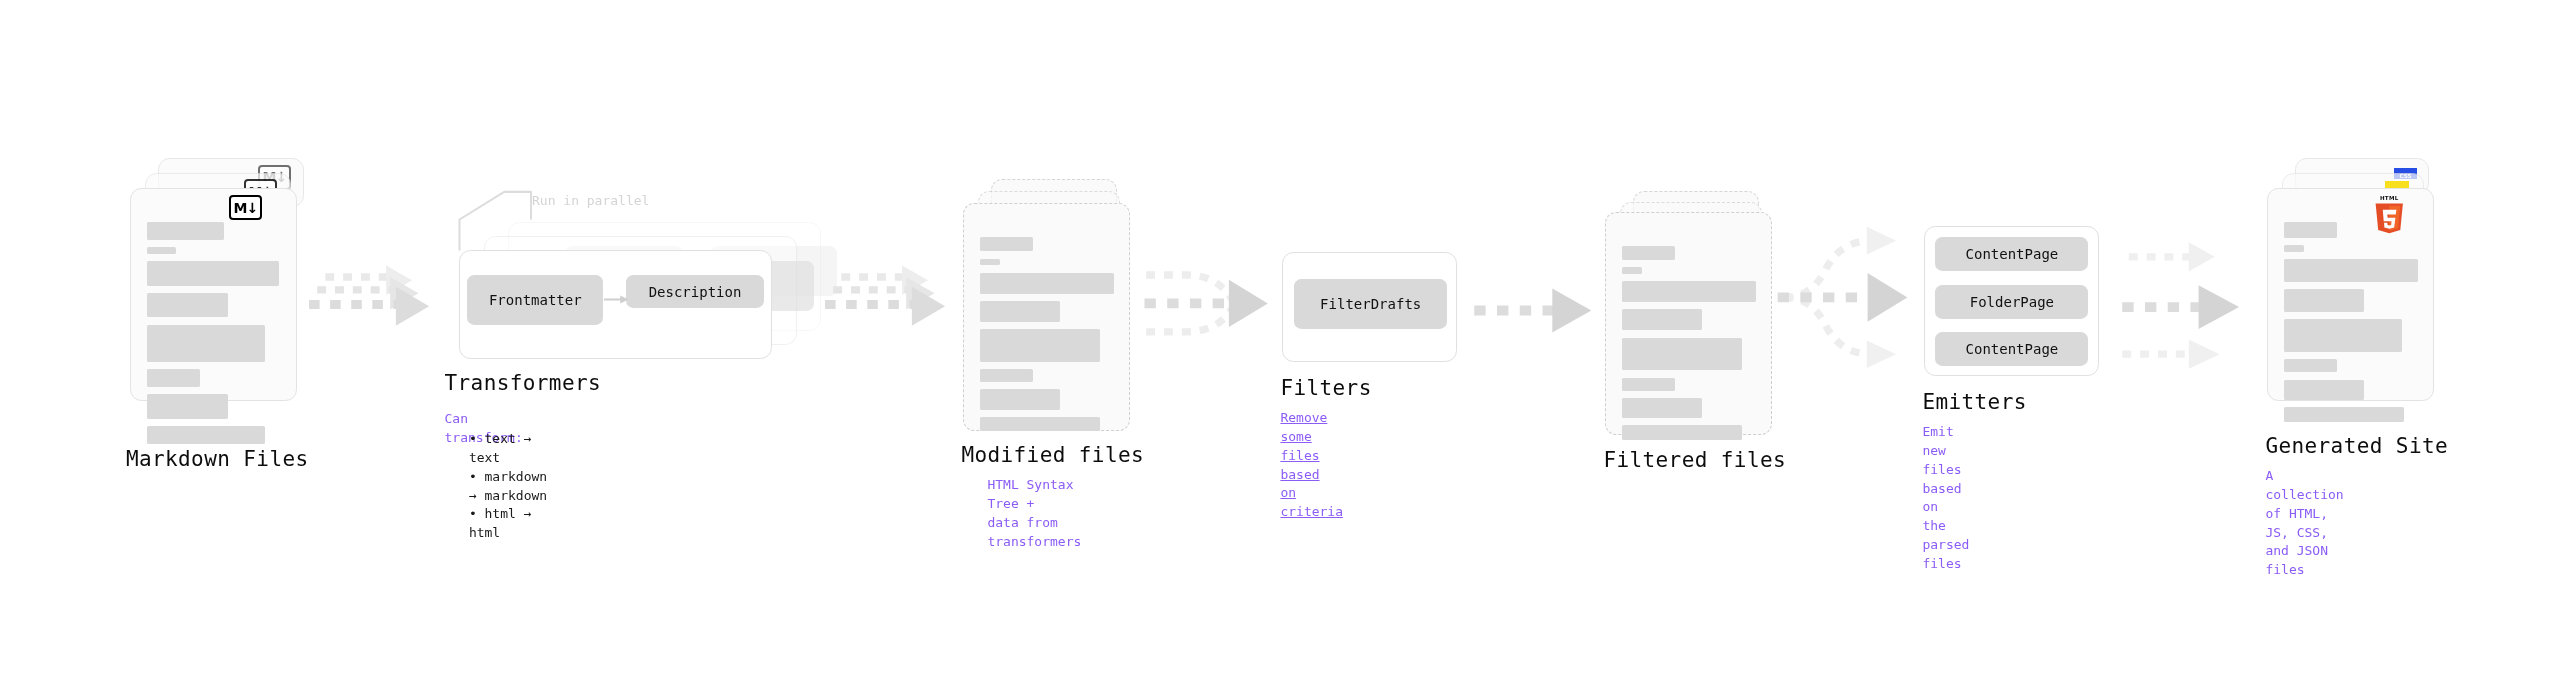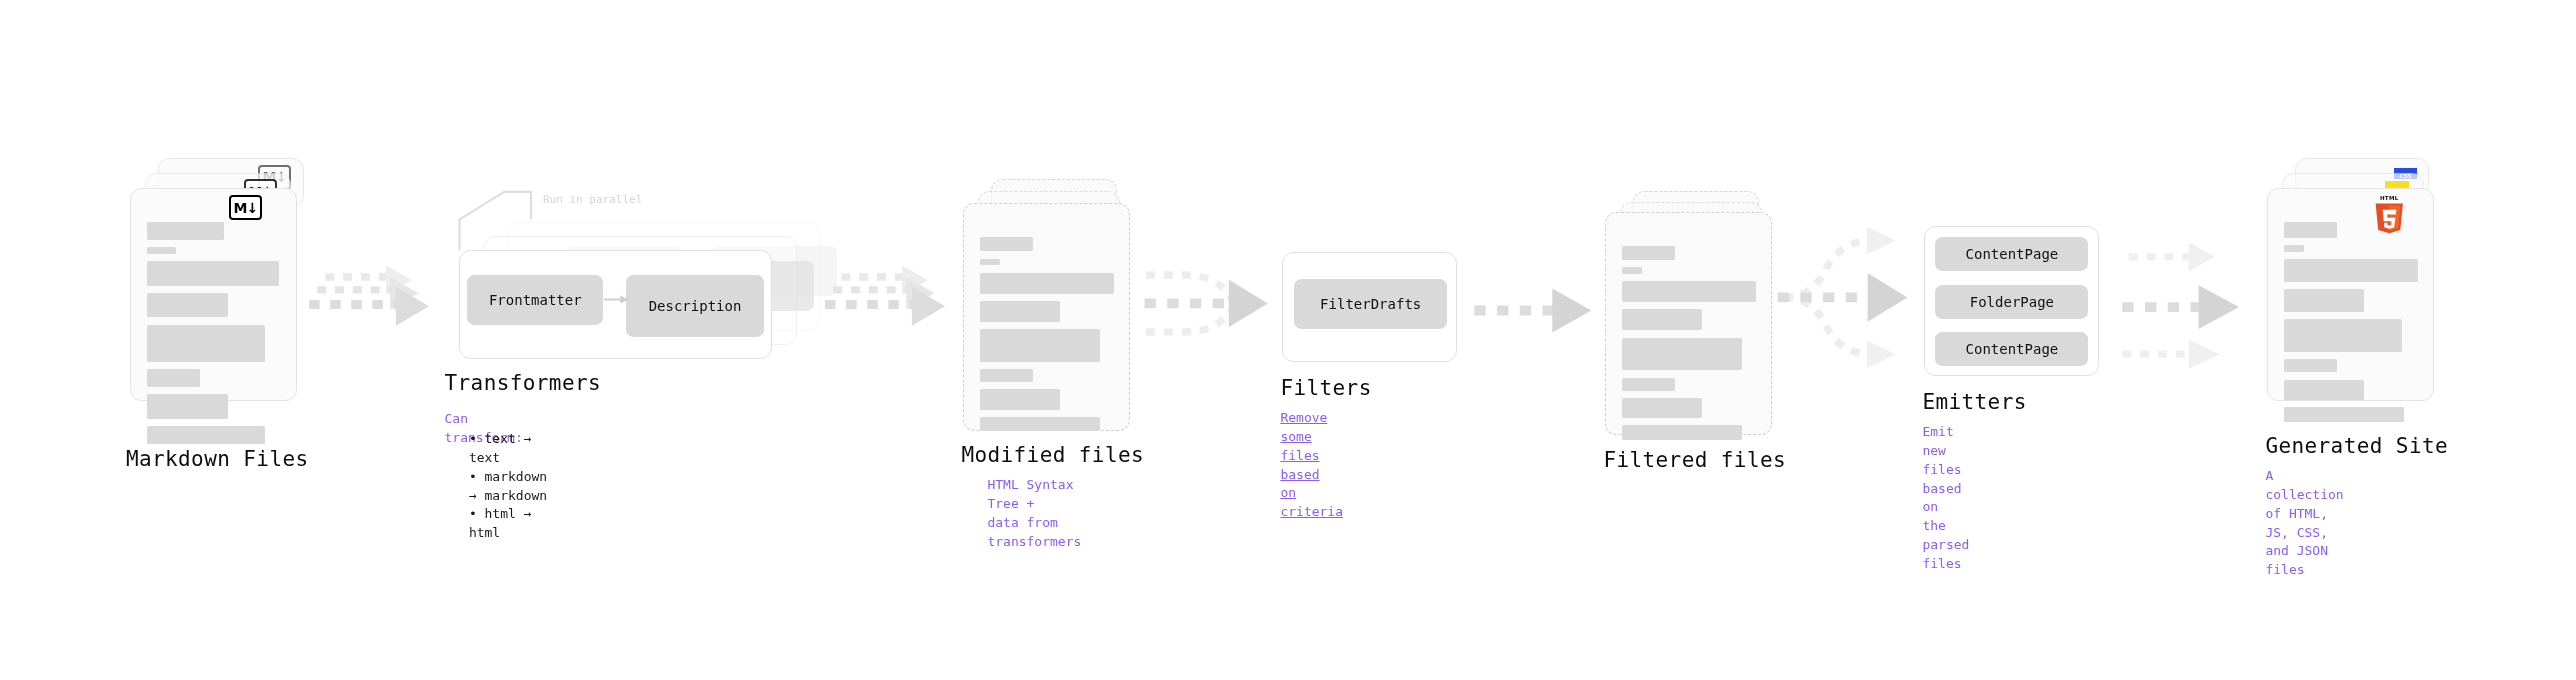--- a/index.html
+++ b/index.html
@@ -110,24 +110,23 @@
   .sublist {
     position: absolute;
     font-size: 13px;
     color: #1a1a1a;
     line-height: 1.45;
   }
   .sublist .li { padding-left: 11.4px; }
 
   .parallel-label {
     position: absolute;
-    font-size: 11px;
+    font-size: 13px;
     color: #d4d4d4;
     white-space: nowrap;
-    padding-left: 11px;
   }
 
   svg { display: block; overflow: visible; }
 </style>
 </head>
 <body>
 
 <div class="stage" style="left:130px; top:158px;">
 
   <div class="cardstack">
@@ -196,21 +195,21 @@
   <div class="pbox ghost2" style="left:32.5px; top:45px; width:313px; height:109px;"></div>
   <div class="pill g2" style="left:91px; top:70px; width:118px; height:50px;"></div>
   <div class="pill g2" style="left:237px; top:70px; width:126px; height:50px;"></div>
   <svg style="position:absolute; left:209px; top:86px;" width="37" height="13" viewBox="0 0 45 16">
     <line x1="0" y1="8" x2="36" y2="8" stroke="#e3e3e3" stroke-width="2.5"></line>
     <polygon points="34,3 44,8 34,13" fill="#e3e3e3"></polygon>
   </svg>
 
   <div class="pbox" style="left:8.1px; top:59px; width:313px; height:109px;"></div>
   <div class="pill" style="left:16.3px; top:84px; width:136px; height:50px;">Frontmatter</div>
-  <div class="pill" style="left:175px; top:84px; width:138px; height:62px;">Description</div>
+  <div class="pill" style="left:175px; top:84px; width:138px; height:33px;">Description</div>
   <svg style="position:absolute; left:153px; top:102px;" width="24.4" height="13" viewBox="0 0 30 16">
     <line x1="0" y1="8" x2="22" y2="8" stroke="#cfcfcf" stroke-width="2.5"></line>
     <polygon points="20,3 30,8 20,13" fill="#cfcfcf"></polygon>
   </svg>
 
   <div class="title" style="left:-6.5px; top:180px;">Transformers</div>
 
   <div class="subtitle" style="left:-6.5px; top:219px;">Can transform:</div>
 
   <div class="sublist" style="left:6.5px; top:239px;">

